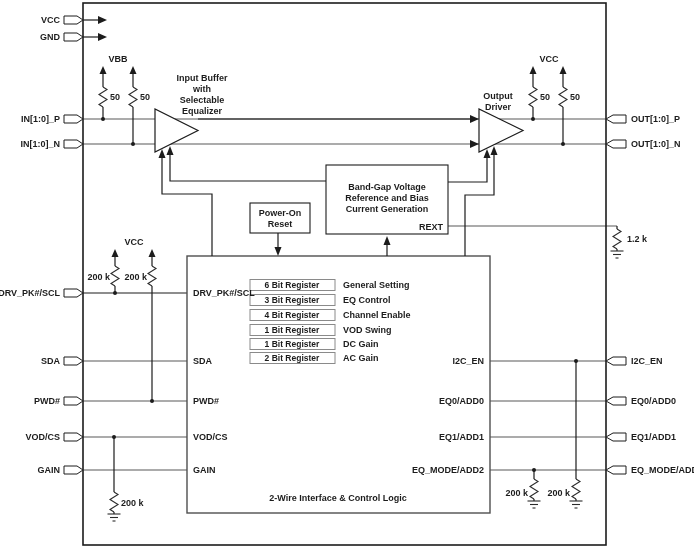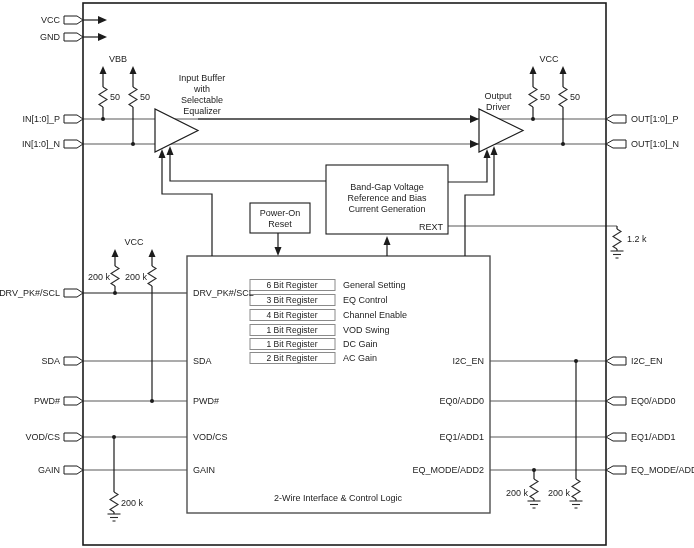--- a/index.html
+++ b/index.html
@@ -1,16 +1,16 @@
 <!DOCTYPE html>
 <html><head>
 <meta charset="utf-8">
 <style>
   html,body{margin:0;padding:0;background:#ffffff;}
-  .stage{position:relative;width:694px;height:548px;background:#fff;overflow:hidden;}
+  .stage{position:relative;width:694px;height:548px;background:#fff;overflow:hidden;font-weight:bold;}
   svg{display:block;}
   text{font-family:"Liberation Sans","DejaVu Sans",sans-serif;font-size:9px;fill:#1c1c1c;}
   .t-mid{text-anchor:middle;}
   .t-end{text-anchor:end;}
   .small{font-size:8.5px;}
   .wire-g{stroke:#8f8f8f;stroke-width:1.3;fill:none;}
   .wire-b{stroke:#1c1c1c;stroke-width:1.2;fill:none;}
   .box{stroke:#1c1c1c;stroke-width:1.1;fill:#ffffff;}
   .border{stroke:#1c1c1c;stroke-width:1.6;fill:none;}
   .ctrl{stroke:#4f4f4f;stroke-width:1.4;fill:#ffffff;}

